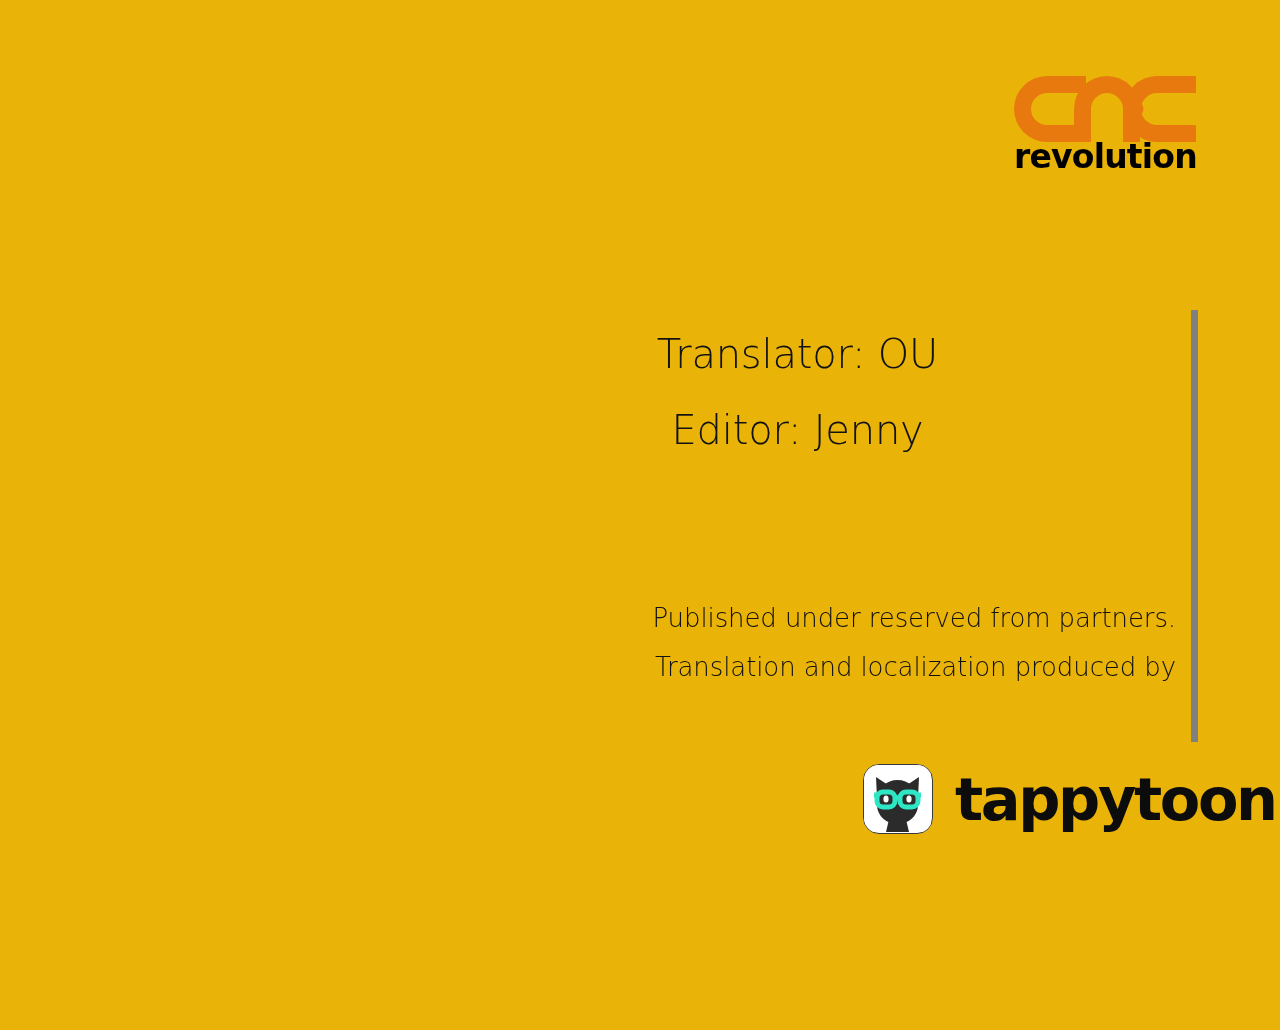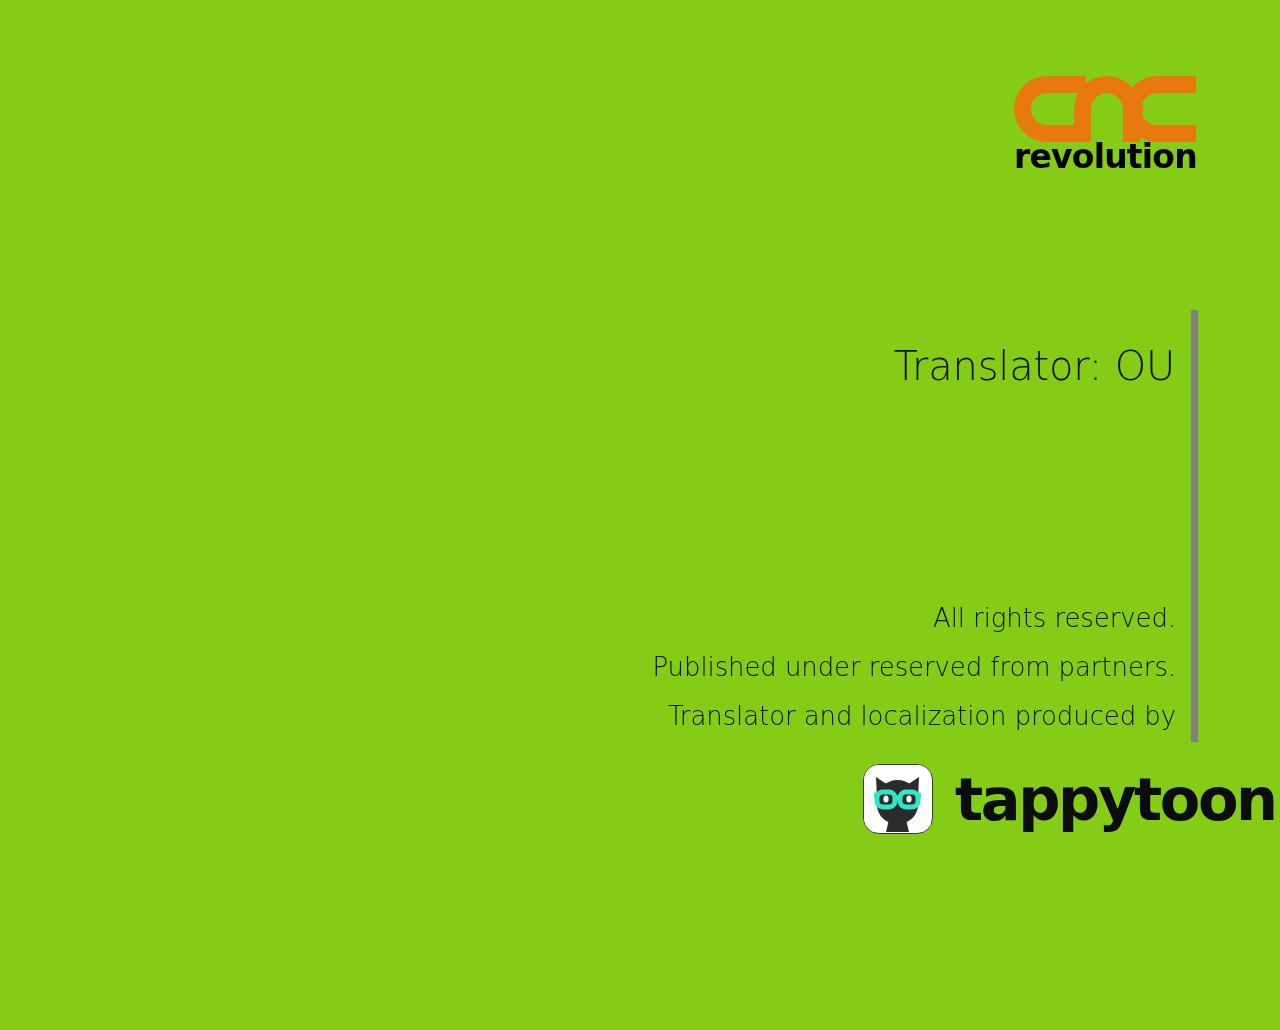--- a/index.html
+++ b/index.html
@@ -12,21 +12,21 @@
     height: 1030px;
     position: relative;
     overflow: hidden;
     font-family: "DejaVu Sans", "Liberation Sans", sans-serif;
     -webkit-font-smoothing: antialiased;
   }
 
   .page {
     position: absolute;
     inset: 0;
-    background: #84cc16;
+    background: #eab308;
     text-decoration: underline;
   }
 
   
   .cnc-logo {
     position: absolute;
     left: 1014px;
     top: 76px;
     width: 182px;
     height: 100px;
@@ -57,23 +57,23 @@
     top: 310px;
     width: 7px;
     height: 432px;
     background: #808080;
   }
 
   
   .credits {
     position: absolute;
     left: 420px;
-    top: 328px;
+    top: 316px;
     width: 755px;
-    text-align: right;
+    text-align: center;
   }
   .credit-line {
     font-family: "DejaVu Sans", "Liberation Sans", sans-serif;
     font-weight: 300;
     font-size: 40px;
     line-height: 76px;
     color: #121212;
     letter-spacing: -0.2px;
     white-space: nowrap;
   }
@@ -143,26 +143,26 @@
 
       <path d="M143 0 H182 V17 H143 a16 16 0 0 0 0 32 H182 V66 H143 A33 33 0 0 1 143 0 Z" fill="#E8790F"></path>
     </svg>
     <div class="cnc-word">revolution</div>
   </div>
 
   <div class="vrule"></div>
 
   <div class="credits">
     <div class="credit-line">Translator: OU</div>
+    <div class="credit-line">Editor: Jenny</div>
   </div>
 
   <div class="legal">
-    <div class="legal-line">All rights reserved.</div>
     <div class="legal-line">Published under reserved from partners.</div>
-    <div class="legal-line">Translator and localization produced by</div>
+    <div class="legal-line">Translation and localization produced by</div>
   </div>
 
   <div class="tappytoon">
     <div class="tappy-icon">
       <svg width="67" height="67" viewBox="0 0 67 67" aria-hidden="true">
         <rect x="0" y="0" width="67" height="67" fill="#ffffff"></rect>
 
         <path d="M12 12 L13 33 L27 22 Z" fill="#2b2b2b"></path>
         <path d="M55 12 L54 33 L40 22 Z" fill="#2b2b2b"></path>
 

